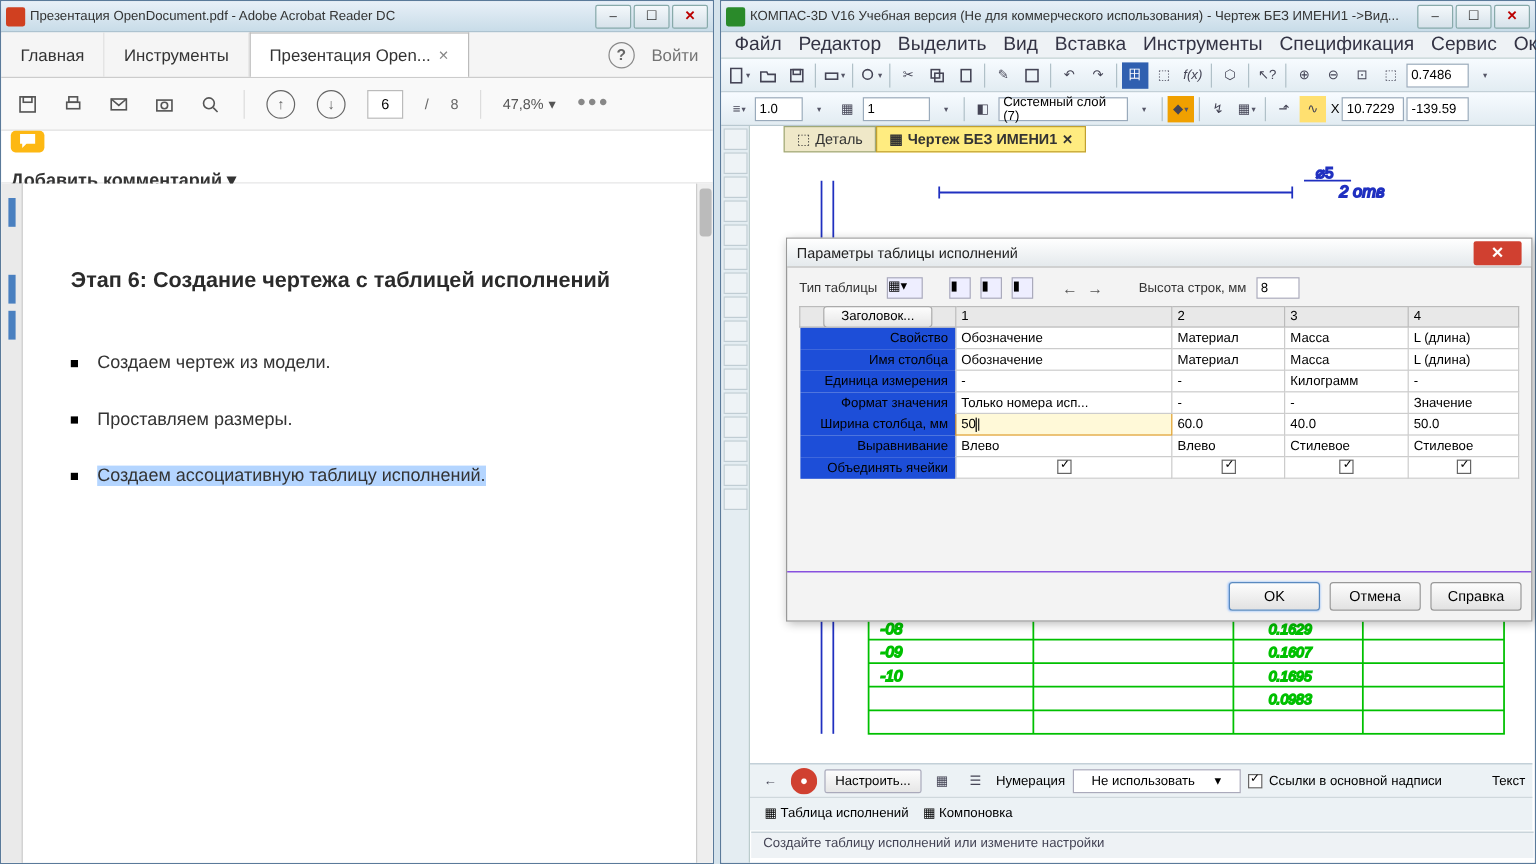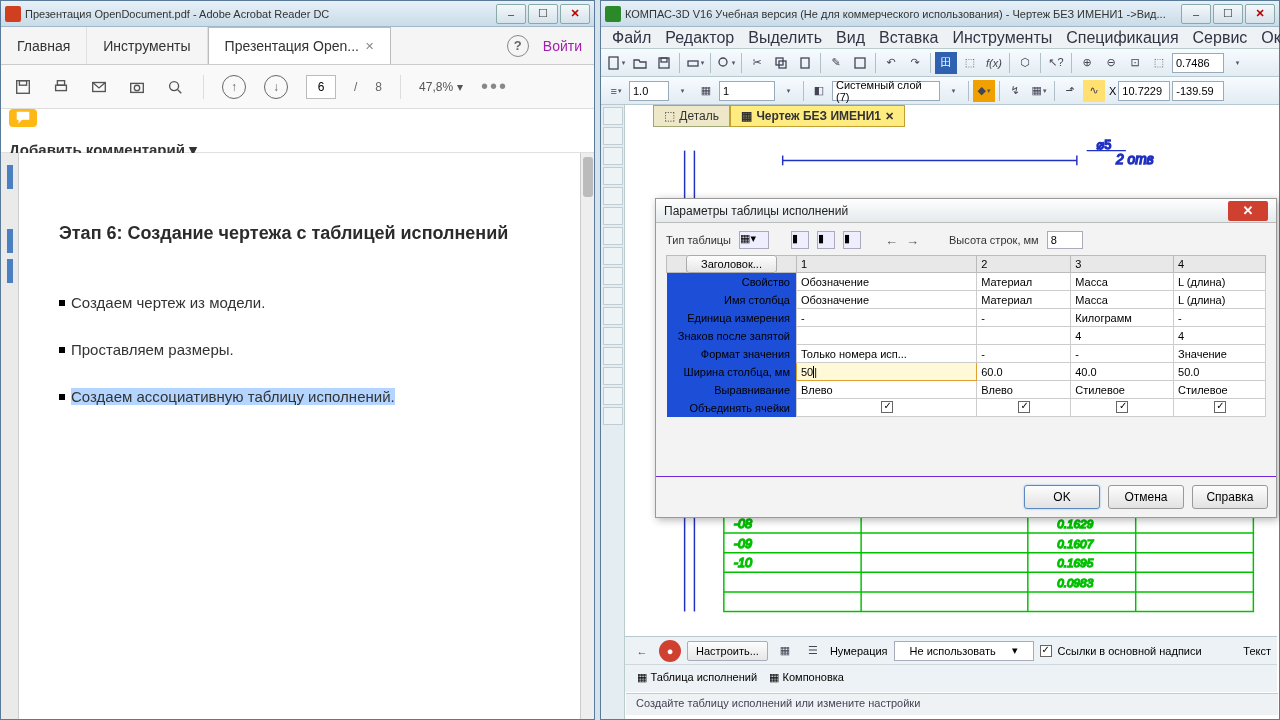--- a/index.html
+++ b/index.html
@@ -15,21 +15,21 @@
 .win-btn.close { color: #b00; font-weight: bold; }
 
 
 #acrobat { left: 0; top: 0; width: 595px; height: 720px; }
 .ac-tabs { height: 38px; background: #f5f5f5; display: flex; align-items: center; border-bottom: 1px solid #ccc; }
 .ac-tab { padding: 0 16px; height: 100%; display: flex; align-items: center; font-size: 14px; color: #333; border-right: 1px solid #e0e0e0; }
 .ac-tab.doc { background: #fff; border: 1px solid #bbb; border-bottom: none; gap: 6px; }
 .ac-tab.doc .x { color: #888; font-size: 11px; }
 .ac-tabs .right { margin-left: auto; display: flex; align-items: center; gap: 14px; padding-right: 12px; }
 .help-circ { width: 22px; height: 22px; border: 1.5px solid #888; border-radius: 50%; display: flex; align-items: center; justify-content: center; font-size: 13px; color: #666; font-weight: bold; }
-.signin { font-size: 14px; color: #a21caf; }
+.signin { font-size: 14px; color: #737373; }
 
 .ac-toolbar { height: 44px; background: #f9f9f9; border-bottom: 1px solid #ddd; display: flex; align-items: center; padding: 0 12px; gap: 18px; }
 .ac-toolbar .sep { width: 1px; height: 24px; background: #ddd; }
 .tb-icon { width: 20px; height: 20px; display: flex; align-items: center; justify-content: center; color: #555; }
 .tb-icon svg { width: 18px; height: 18px; stroke: #555; fill: none; stroke-width: 1.5; }
 .circ-btn { width: 24px; height: 24px; border: 1.5px solid #666; border-radius: 50%; display: flex; align-items: center; justify-content: center; font-size: 12px; color: #666; }
 .page-box { width: 30px; height: 24px; border: 1px solid #bbb; text-align: center; background: #fff; font-size: 12px; display: flex; align-items: center; justify-content: center; }
 .zoom-box { display: flex; align-items: center; gap: 4px; font-size: 12px; color: #555; }
 .dots { font-size: 20px; color: #888; letter-spacing: 2px; }
 
@@ -41,21 +41,21 @@
 .ct-icon svg { width: 18px; height: 18px; stroke: #666; fill: none; stroke-width: 1.5; }
 .close-x { margin-left: auto; font-size: 20px; color: #888; padding-right: 6px; }
 
 .ac-content { flex: 1; background: #fff; position: relative; display: flex; }
 .ac-leftbar { width: 18px; background: #eaeaea; border-right: 1px solid #ccc; }
 .ac-leftbar .marker { width: 6px; height: 24px; background: #4a80c0; margin: 12px 0 0 6px; }
 .ac-doc { flex: 1; padding: 70px 40px; font-size: 15px; color: #333; position: relative; }
 .ac-scroll { width: 14px; background: #eee; border-left: 1px solid #ccc; position: relative; }
 .ac-scroll .thumb { width: 10px; height: 40px; background: #bbb; border-radius: 3px; position: absolute; top: 4px; left: 2px; }
 .doc-title { font-size: 18px; font-weight: 700; margin-bottom: 50px; color: #2b2b2b; }
-.doc-bullet { display: flex; gap: 6px; margin-bottom: 30px; text-align: center; }
+.doc-bullet { display: flex; gap: 16px; margin-bottom: 30px; text-align: center; }
 .doc-bullet .dot { width: 6px; height: 6px; background: #000; border-radius: 0; margin-top: 6px; flex-shrink: 0; }
 .hl { background: #b4d5ff; }
 
 
 #kompas { left: 600px; top: 0; width: 680px; height: 720px; }
 .menubar { height: 22px; background: #eef2f5; display: flex; align-items: center; padding: 0 6px; gap: 4px; font-size: 16px; border-bottom: 1px solid #bcc; }
 .menubar span { padding: 0 5px; color: #334; }
 .k-toolbar { height: 28px; background: linear-gradient(#f7fbff,#e2ecf2); border-bottom: 1px solid #b8c8d0; display: flex; align-items: center; padding: 0 4px; gap: 2px; }
 .kbtn { width: 22px; height: 22px; border: 1px solid transparent; display: flex; align-items: center; justify-content: center; font-size: 11px; color: #445; }
 .kbtn svg { width: 14px; height: 14px; stroke: #445; fill: none; stroke-width: 1.3; }
@@ -452,27 +452,20 @@
             <td>L (длина)</td>
           </tr>
       <tr>
             <td class="rlabel">Единица измерения</td>
             <td>-</td>
             <td>-</td>
             <td>Килограмм</td>
             <td>-</td>
           </tr>
       <tr>
-            <td class="rlabel">Знаков после запятой</td>
-            <td></td>
-            <td></td>
-            <td>4</td>
-            <td>4</td>
-          </tr>
-      <tr>
             <td class="rlabel">Формат значения</td>
             <td>Только номера исп...</td>
             <td>-</td>
             <td>-</td>
             <td>Значение</td>
           </tr>
       <tr>
             <td class="rlabel">Ширина столбца, мм</td>
             <td class="focus-cell"><span>50</span><span style="border-left:1px solid #000;animation:none">|</span></td>
             <td>60.0</td>

